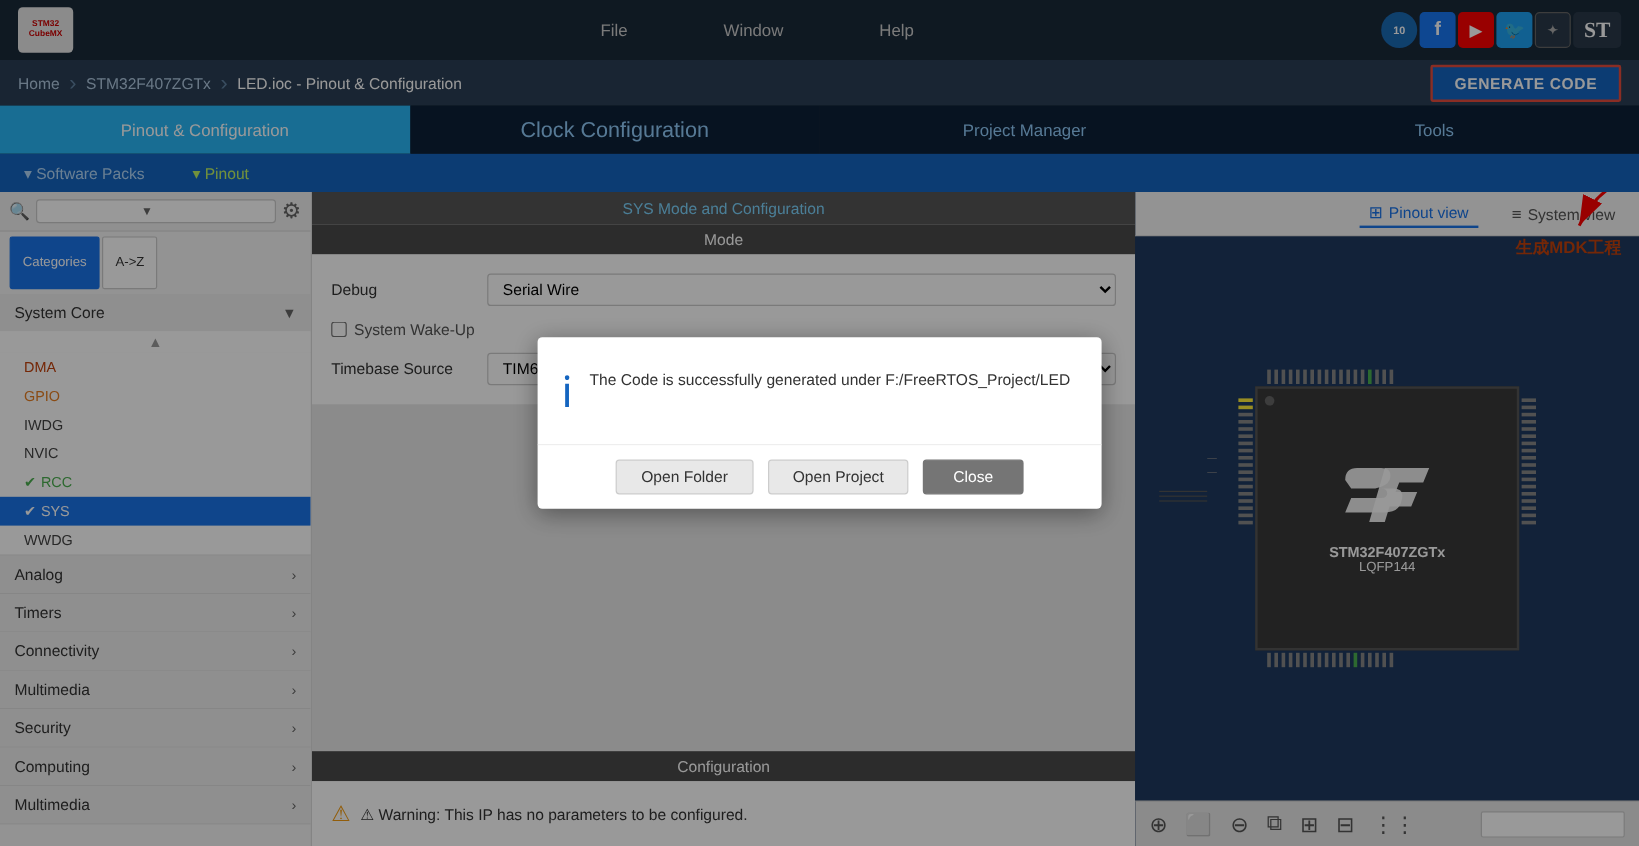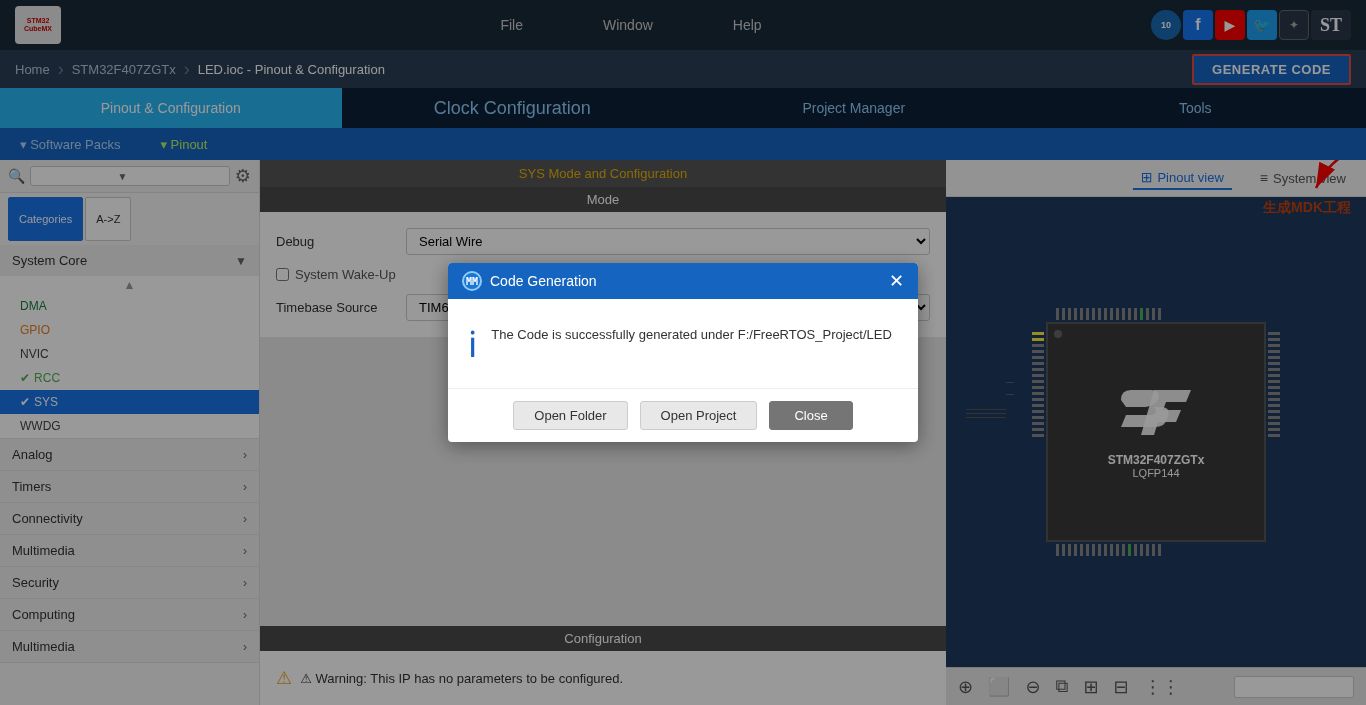--- a/index.html
+++ b/index.html
@@ -76,22 +76,23 @@
       <div style="border-bottom:1px solid #e0e0e0;">
         <div style="display:flex; align-items:center; justify-content:space-between; padding:8px 12px; cursor:pointer; font-size:13px; font-weight:500; color:#333; background:#eeeeee;">
           <span>System Core</span>
           <span style="font-size:12px; color:#666;">▼</span>
         </div>
 
         <div style="display:flex; justify-content:center; padding:2px; background:white;">
           <span style="font-size:12px; color:#999; cursor:pointer;">▲</span>
         </div>
         <div style="background:white;">
-          <div style="padding:5px 20px; font-size:12px; cursor:pointer; color:#15803d;">DMA</div>
+          <div style="padding:5px 20px; font-size:12px; cursor:pointer; color:#c2410c;">DMA</div>
           <div style="padding:5px 20px; font-size:12px; cursor:pointer; color:#e67e22;">GPIO</div>
+          <div style="padding:5px 20px; font-size:12px; cursor:pointer; color:#444;">IWDG</div>
           <div style="padding:5px 20px; font-size:12px; cursor:pointer; color:#444;">NVIC</div>
           <div style="padding:5px 20px; font-size:12px; cursor:pointer; color:#4caf50; display:flex; align-items:center; gap:4px;">
               <span>✔</span>
               <span>RCC</span>
             </div>
           <div style="padding:5px 20px; font-size:12px; cursor:pointer; background:#1a73e8; color:white; display:flex; align-items:center; gap:4px;">
               <span>✔</span>
               <span>SYS</span>
             </div>
           <div style="padding:5px 20px; font-size:12px; cursor:pointer; color:#444;">WWDG</div>
@@ -144,21 +145,21 @@
         <div style="display:flex; align-items:center; justify-content:space-between; padding:8px 12px; cursor:pointer; font-size:13px; font-weight:500; color:#333; background:#eeeeee;">
           <span>Multimedia</span>
           <span style="font-size:12px; color:#666;">›</span>
         </div>
       </div>
     </div>
   </div>
 
   <div style="flex:1; background:#f0f0f0; display:flex; flex-direction:column; overflow:hidden;">
 
-    <div style="background:#555; color:#eab308; padding:6px 12px; font-size:13px; text-align:center;">SYS Mode and Configuration</div>
+    <div style="background:#555; color:#7dd3fc; padding:6px 12px; font-size:13px; text-align:center;">SYS Mode and Configuration</div>
 
     <div style="background:#4a4a4a; color:white; padding:5px 12px; font-size:13px; text-align:center;">Mode</div>
     <div style="background:white; padding:16px;">
 
       <div style="display:flex; align-items:center; margin-bottom:12px; gap:10px;">
         <span style="font-size:13px; color:#333; min-width:120px;">Debug</span>
         <select style="flex:1; padding:4px 8px; font-size:13px; border:1px solid #ccc; border-radius:3px; background:white; cursor:pointer;">
           <option>Serial Wire</option>
         </select>
       </div>
@@ -346,27 +347,20 @@
       <span style="font-size:18px; color:#555; cursor:pointer;">⊟</span>
       <span style="font-size:18px; color:#555; cursor:pointer;">⋮⋮</span>
       <input type="text" style="margin-left: auto; border: 1px solid rgb(204, 204, 204); padding: 3px 8px; font-size: 12px; border-radius: 2px; width: 120px;" placeholder="">
     </div>
   </div>
 </div>
 
 <div style="position:fixed; top:0; left:0; width:100%; height:100%; background:rgba(0,0,0,0.4); z-index:100; display:flex; align-items:center; justify-content:center;">
   <div style="background:white; border-radius:4px; width:470px; box-shadow:0 4px 20px rgba(0,0,0,0.4); overflow:hidden;">
 
-    <div style="background:#1565c0; color:white; padding:8px 14px; display:flex; align-items:center; justify-content:space-between;">
-      <div style="display:flex; align-items:center; gap:8px;">
-        <div style="width:20px; height:20px; background:#1976d2; border:2px solid #90caf9; border-radius:50%; display:flex; align-items:center; justify-content:center; font-size:10px; color:white; font-weight:bold; font-family:monospace;">MM</div>
-        <span style="font-size:14px; font-weight:500;">Code Generation</span>
-      </div>
-      <button style="background:none; border:none; color:white; font-size:18px; cursor:pointer; line-height:1;">✕</button>
-    </div>
 
     <div style="padding:20px; display:flex; align-items:flex-start; gap:14px;">
       <span style="font-size:36px; color:#1565c0;">ℹ</span>
       <p style="font-size:13px; color:#333; line-height:1.6; padding-top:6px;">The Code is successfully generated under F:/FreeRTOS_Project/LED</p>
     </div>
 
     <div style="padding:12px 20px; display:flex; justify-content:center; gap:12px; border-top:1px solid #eee;">
       <button style="padding:6px 20px; font-size:13px; border-radius:3px; cursor:pointer; border:1px solid #ccc; background:#e8e8e8; color:#333;">Open Folder</button>
       <button style="padding:6px 20px; font-size:13px; border-radius:3px; cursor:pointer; border:1px solid #ccc; background:#e8e8e8; color:#333;">Open Project</button>
       <button style="padding:6px 24px; font-size:13px; border-radius:3px; cursor:pointer; border:1px solid #757575; background:#757575; color:white;">Close</button>

